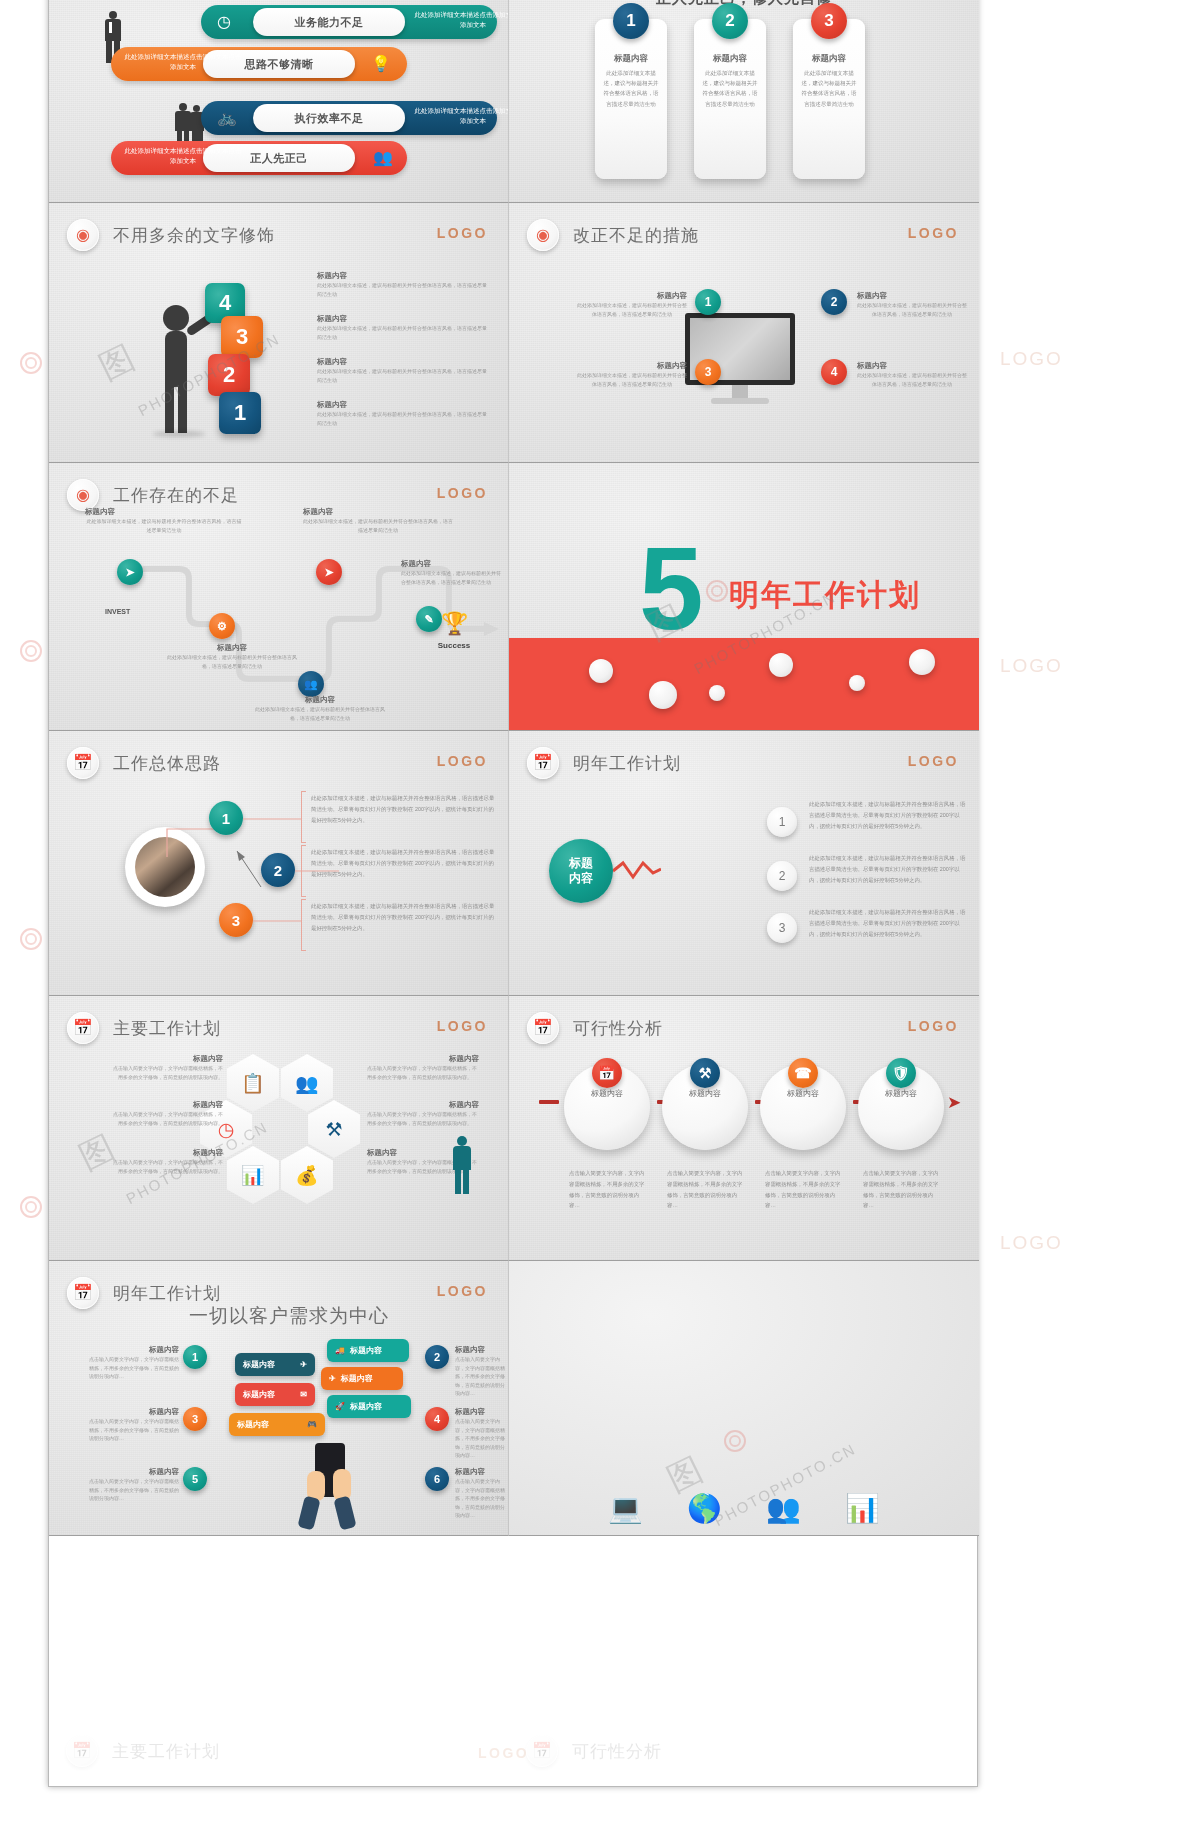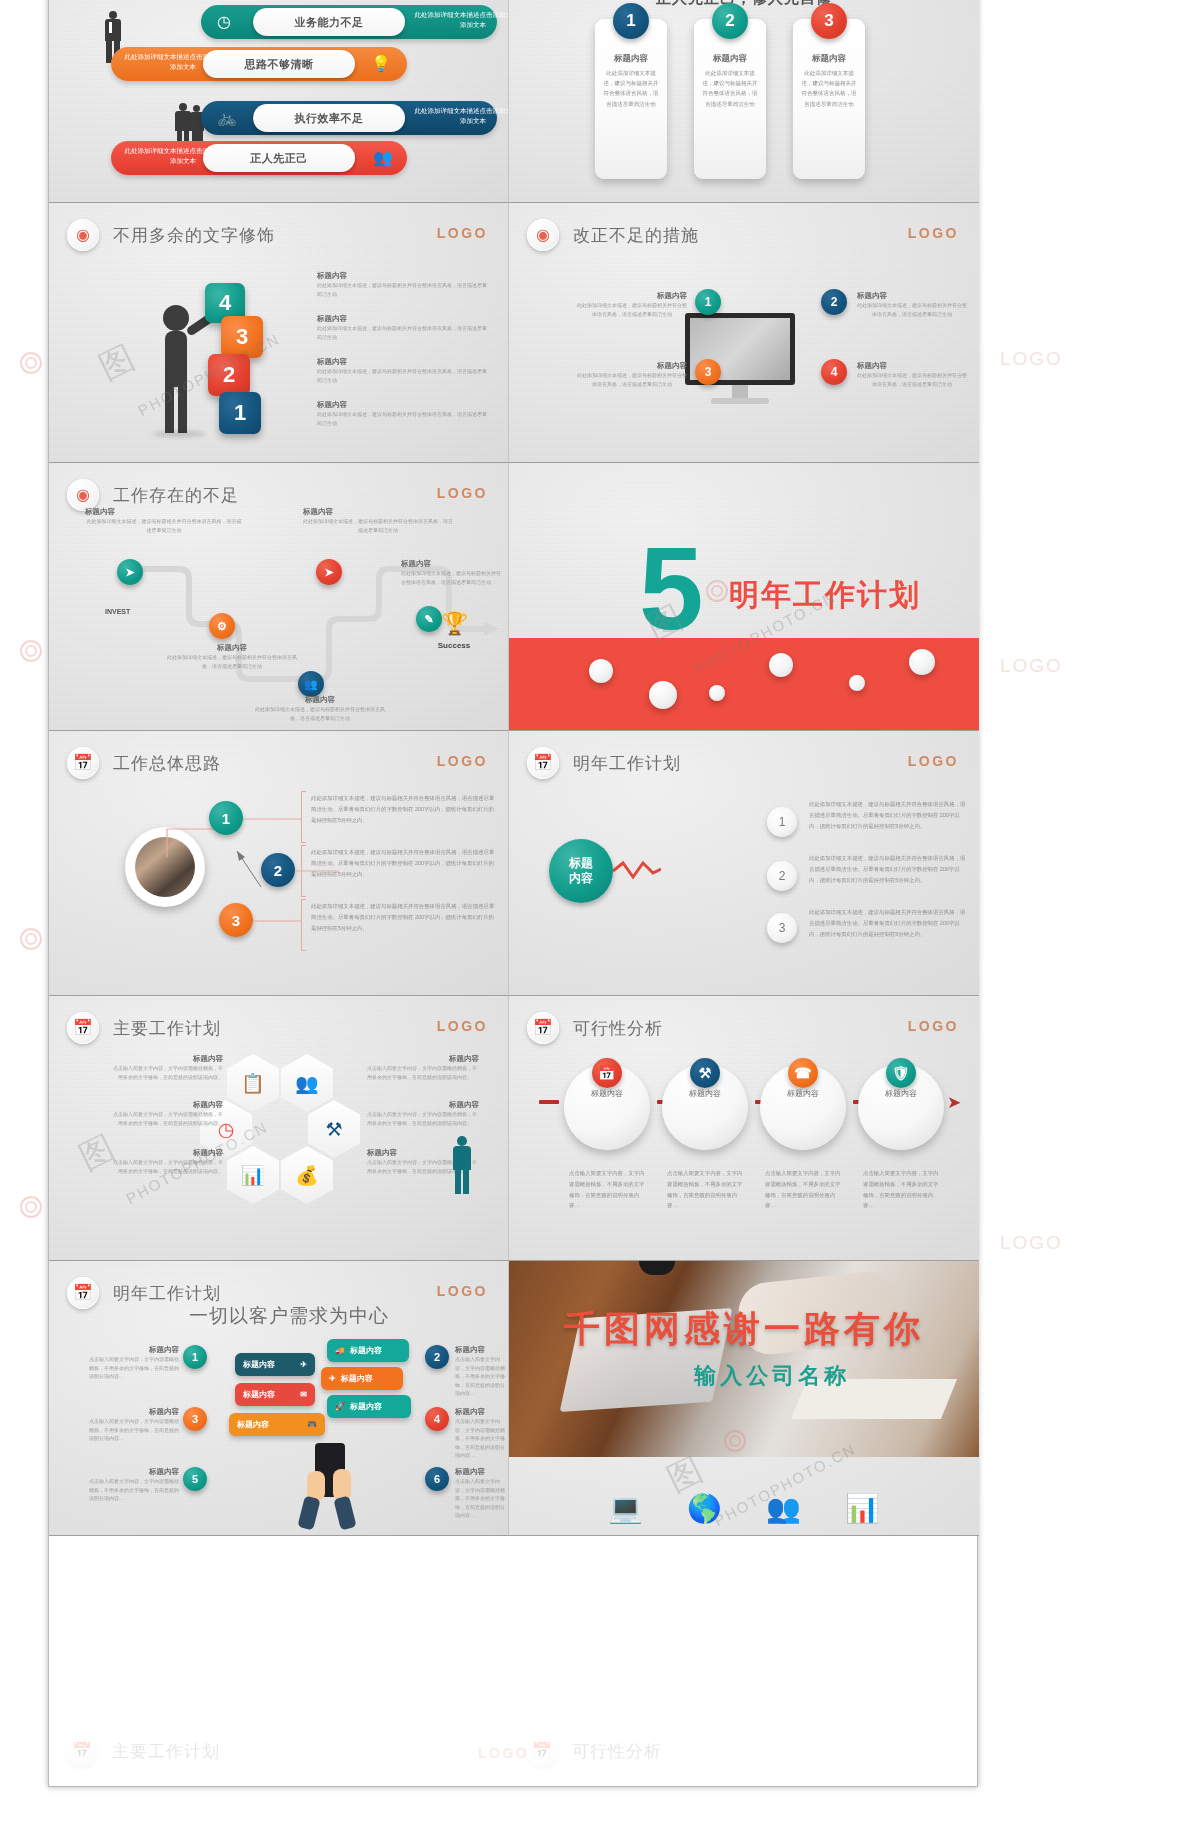--- a/index.html
+++ b/index.html
@@ -702,28 +702,20 @@
     </div>
 
     <div class="circ navy" style="position:absolute;left:376px;top:206px;width:24px;height:24px;font-size:11px;">6</div>
     <div style="position:absolute;left:406px;top:206px;width:52px;">
       <div class="ttl">标题内容</div>
         <div class="body">点击输入简要文字内容，文字内容需概括精炼，不用多余的文字修饰，言简意赅的说明分项内容…</div>
     </div>
   </div>
 
   <div class="slide c2">
-    <div class="thanks-photo">
-      <div class="laptop-sh"></div>
-      <div style="position:absolute;left:130px;top:-6px;width:36px;height:20px;border-radius:0 0 14px 14px;background:#1b1b1b;"></div>
-      <div style="position:absolute;left:230px;top:16px;width:160px;height:72px;background:linear-gradient(120deg,#efe7e0,#d9cdc3);border-radius:30px;transform:rotate(-6deg);"></div>
-      <div style="position:absolute;left:290px;top:118px;width:150px;height:40px;background:#f0ece6;transform:skewX(-22deg);"></div>
-      <div class="thanks-title">千图网感谢一路有你</div>
-      <div class="thanks-sub">输入公司名称</div>
-    </div>
     <div class="thanks-icons">
       <span style="color:#109c8c;">💻</span>
       <span style="color:#ef6a5a;">🌎</span>
       <span style="color:#14557f;">👥</span>
       <span style="color:#f2721f;">📊</span>
     </div>
   </div>
 
 </div>
 

